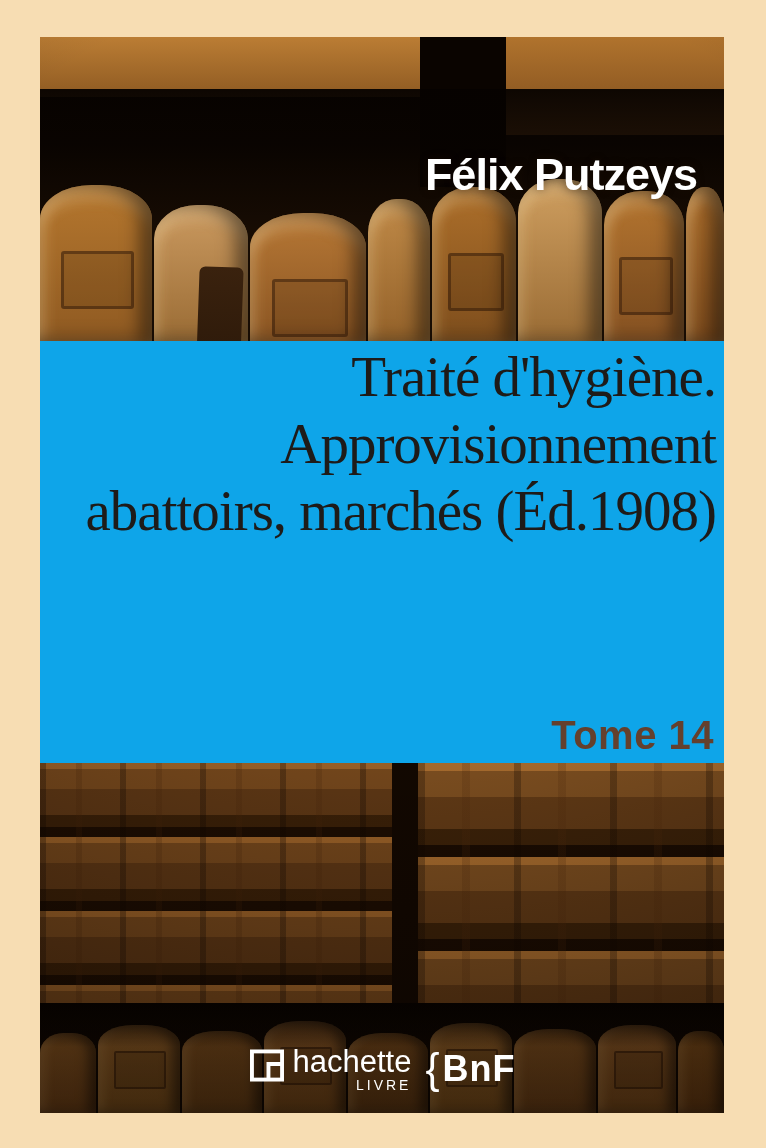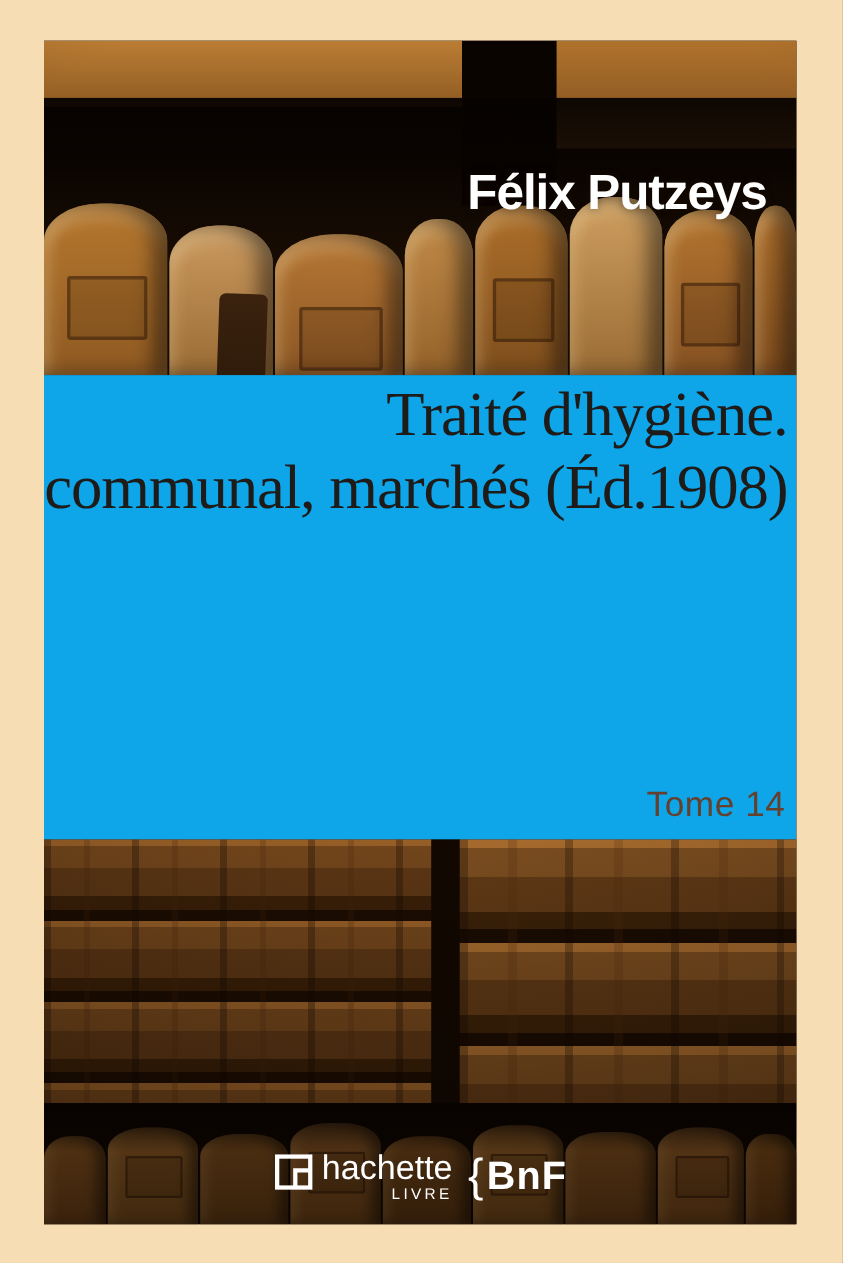--- a/index.html
+++ b/index.html
@@ -25,21 +25,21 @@
   .author{position:absolute;right:27px;top:112px;z-index:6;color:#ffffff;
       font-size:45px;font-weight:bold;letter-spacing:-1px;
       text-shadow:0 0 8px rgba(30,15,2,.45);}
 
   
   .white-band{position:absolute;left:0;top:304px;width:684px;height:422px;background:#0ea5e9;z-index:5;}
   .title-block{position:absolute;right:8px;top:2px;text-align:right;
       font-family:"Liberation Serif",serif;color:#1e1b19;
       font-size:57px;line-height:67px;letter-spacing:-1px;}
   .tome{position:absolute;right:10px;top:372px;color:#64402d;
-      font-size:32px;font-weight:normal;letter-spacing:.5px;}
+      font-size:40px;font-weight:bold;letter-spacing:.5px;}
 
   
   .mid-stacks{position:absolute;left:0;top:726px;width:684px;height:240px;background:#120801;}
   .pile{position:absolute;top:0;bottom:0;}
   .pile-left{left:0;width:352px;
       background:
         repeating-linear-gradient(90deg,rgba(15,6,0,.30) 0 6px,rgba(0,0,0,0) 6px 36px,rgba(70,36,10,.22) 36px 42px,rgba(0,0,0,0) 42px 80px),
         repeating-linear-gradient(180deg,#9a6128 0 6px,#74471c 6px 26px,#5d3715 26px 52px,#3a2008 52px 64px,#1c0d02 64px 74px);}
   .pile-right{left:378px;width:306px;
       background:
@@ -129,21 +129,22 @@
       <div class="shelf-shadow-bottom"></div>
     </div>
 
     <div class="vignette"></div>
 
     <div class="author">Félix Putzeys</div>
 
     <div class="white-band">
       <div class="title-block">
         <div>Traité d'hygiène.</div>
-        <div>communal, marchés (Éd.1908)</div>
+        <div>Approvisionnement</div>
+        <div>abattoirs, marchés (Éd.1908)</div>
       </div>
       <div class="tome">Tome 14</div>
     </div>
 
     <div class="logos">
       <div class="hachette">
         <span class="hachette-icon">
           <svg width="36" height="33" viewBox="0 0 36 34" xmlns="http://www.w3.org/2000/svg">
             <rect x="2.5" y="2.5" width="31" height="29" fill="none" stroke="#ffffff" stroke-width="4"></rect>
             <path d="M33,15.5 H19.5 V31" fill="none" stroke="#ffffff" stroke-width="4"></path>

